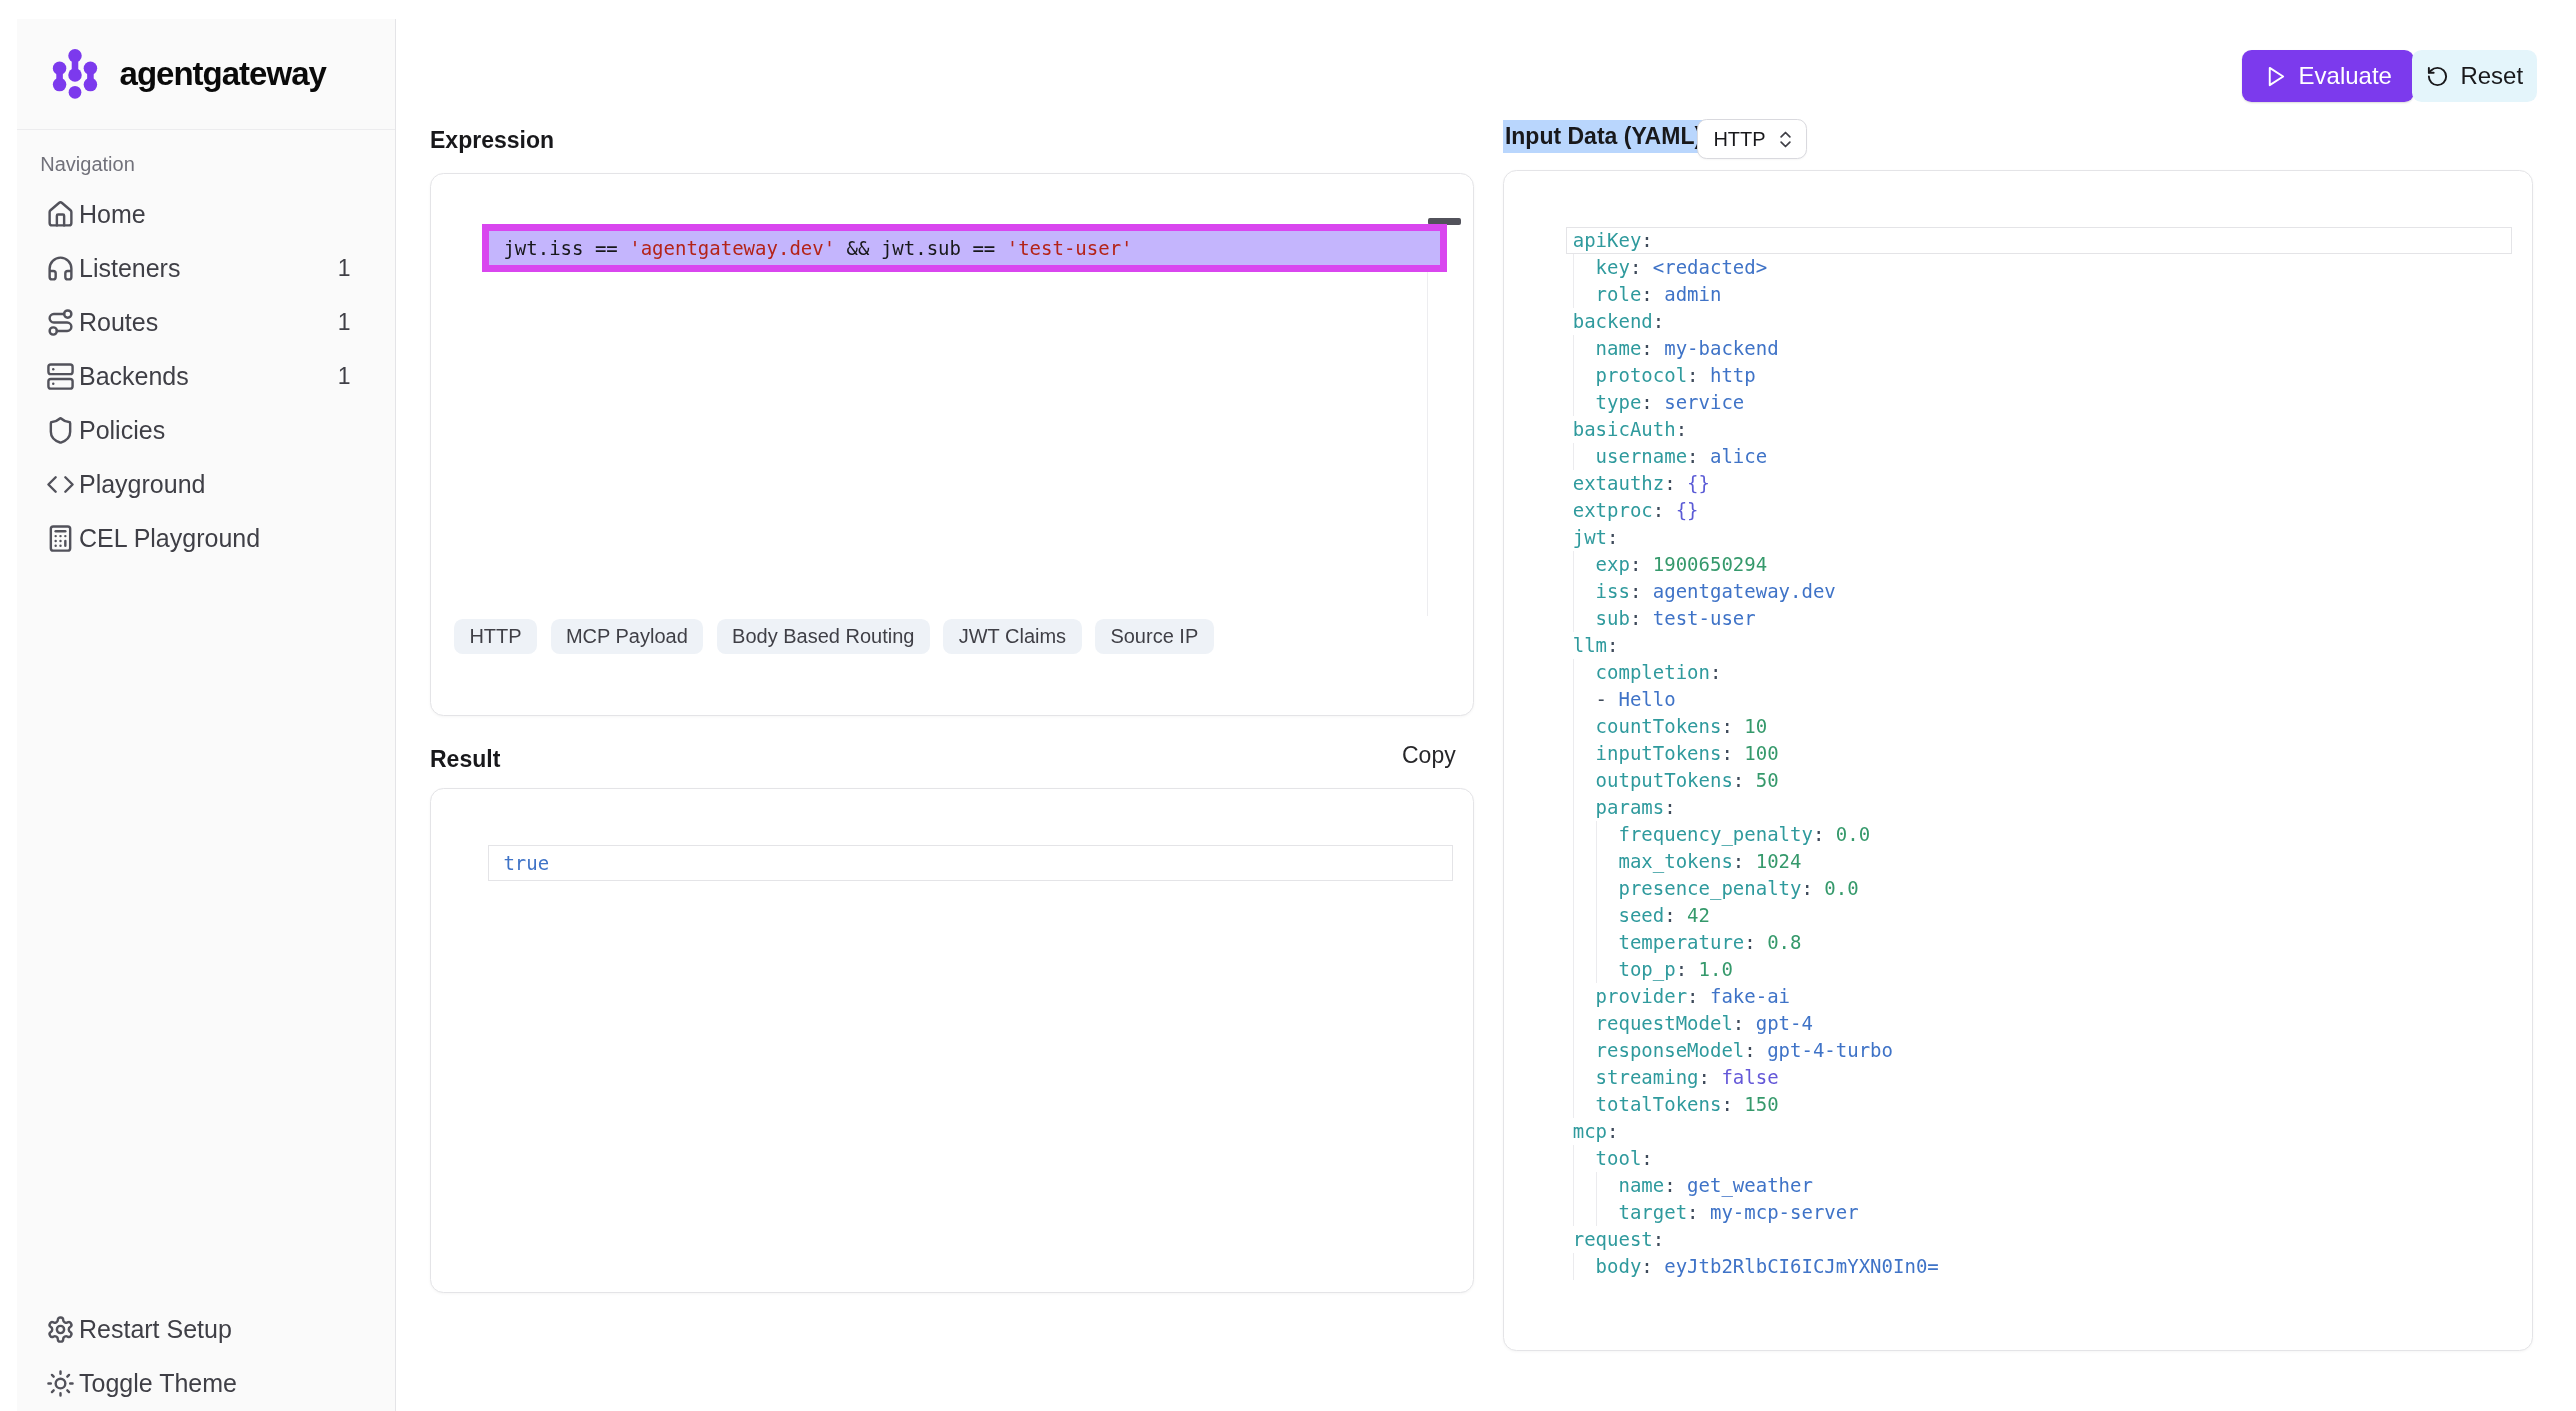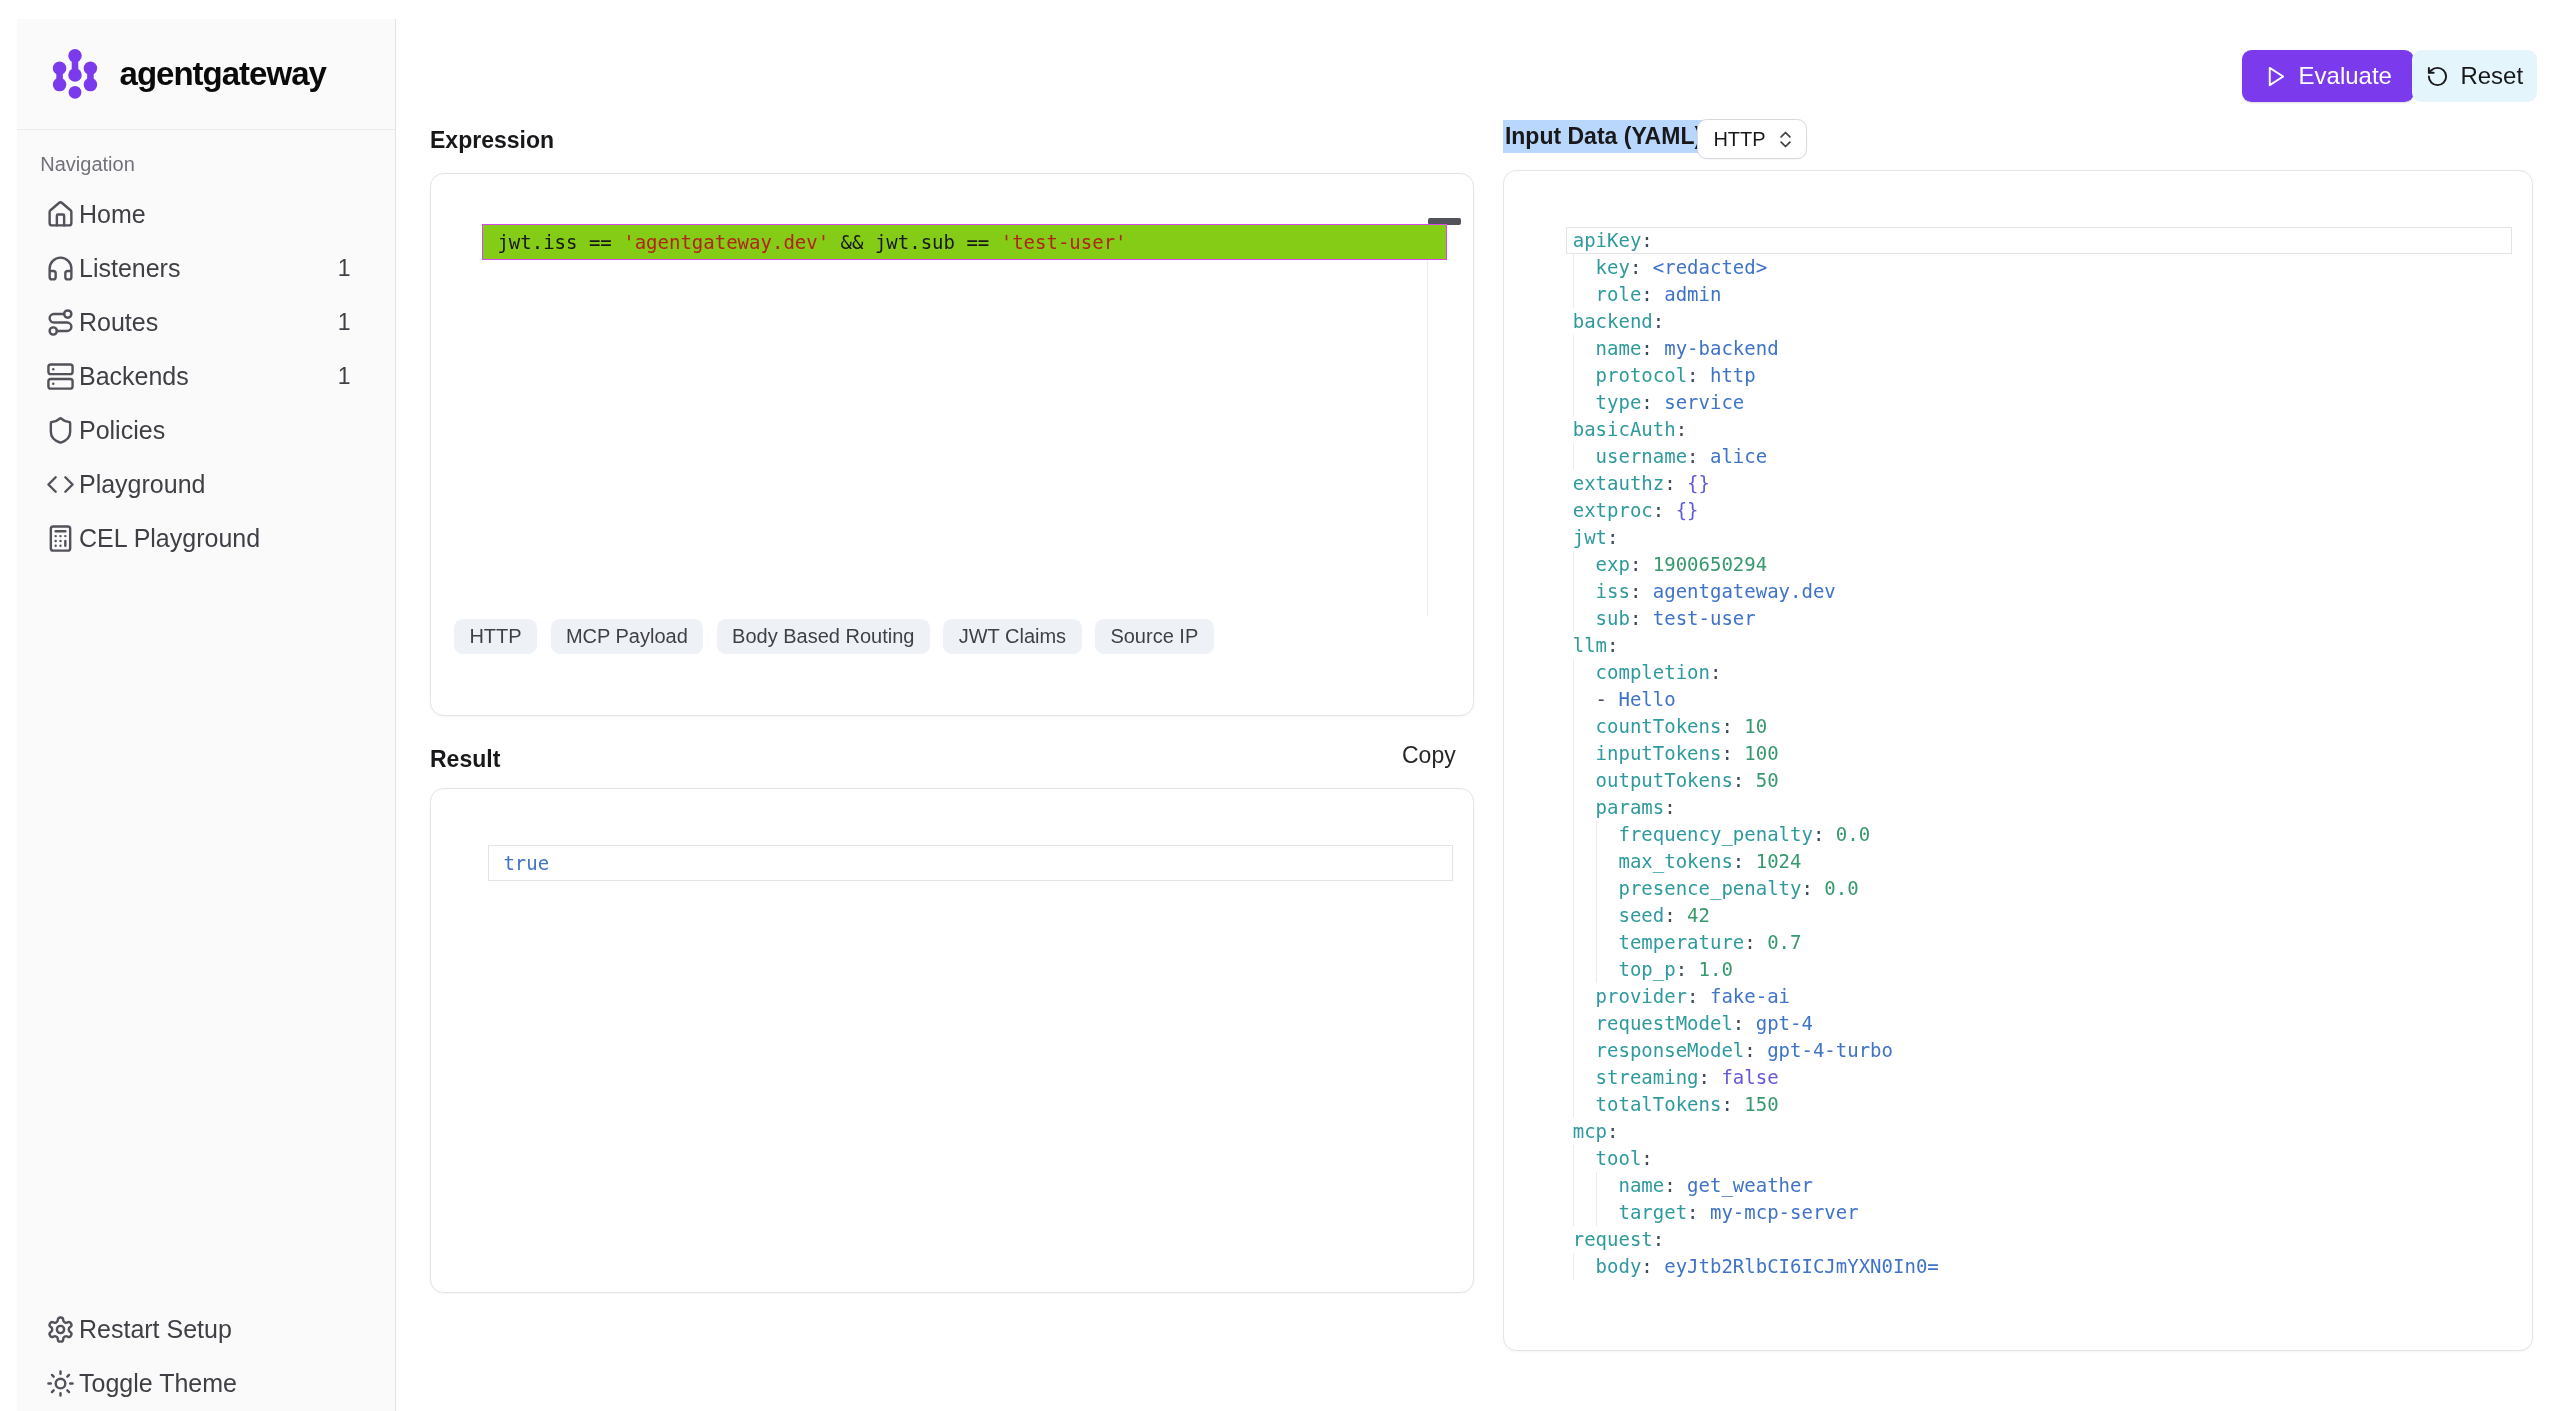--- a/index.html
+++ b/index.html
@@ -50,22 +50,22 @@
     box-sizing:border-box;box-shadow:0 1px 2.9px rgba(0,0,0,.04);
   }
   #expression-card{left:430px;top:173px;width:1044px;height:543px;}
   #result-card{left:430px;top:788px;width:1044px;height:505px;}
   #yaml-card{left:1503px;top:170px;width:1030px;height:1181px;padding-left:20px;}
 
   .mono{font-family:"DejaVu Sans Mono",monospace;}
 
   
   .cm-line-box{
-    position:absolute;left:51px;top:50px;width:965px;height:36px;
-    background:#84cc16;border:1px solid #d946ef;box-sizing:border-box;
+    position:absolute;left:51px;top:50px;width:965px;height:48px;
+    background:#c4b5fd;border:7px solid #d946ef;box-sizing:border-box;
     display:flex;align-items:center;padding-left:14.4px;
     font-size:19px;white-space:pre;
   }
   .cm-vline{position:absolute;left:996px;top:50px;width:1px;height:392px;background:#ededf0;}
   .cm-scrollthumb{position:absolute;left:997px;top:44px;width:33px;height:6.7px;background:#52525b;border-radius:1.9px;}
 
   .chip-row{position:absolute;left:23px;top:445px;display:flex;gap:13.5px;}
   .chip{
     background:#eef2f7;border-radius:8.7px;height:35px;padding:0 15.4px;
     display:flex;align-items:center;font-size:20px;color:#3f3f46;cursor:pointer;
@@ -345,21 +345,21 @@
       <div class="yline"><span class="guide"></span><span class="tk-k">completion</span><span class="tk-p">:</span></div>
       <div class="yline"><span class="guide"></span><span class="tk-d">- </span><span class="tk-v">Hello</span></div>
       <div class="yline"><span class="guide"></span><span class="tk-k">countTokens</span><span class="tk-p">: </span><span class="tk-n">10</span></div>
       <div class="yline"><span class="guide"></span><span class="tk-k">inputTokens</span><span class="tk-p">: </span><span class="tk-n">100</span></div>
       <div class="yline"><span class="guide"></span><span class="tk-k">outputTokens</span><span class="tk-p">: </span><span class="tk-n">50</span></div>
       <div class="yline"><span class="guide"></span><span class="tk-k">params</span><span class="tk-p">:</span></div>
       <div class="yline"><span class="guide"></span><span class="guide"></span><span class="tk-k">frequency_penalty</span><span class="tk-p">: </span><span class="tk-n">0.0</span></div>
       <div class="yline"><span class="guide"></span><span class="guide"></span><span class="tk-k">max_tokens</span><span class="tk-p">: </span><span class="tk-n">1024</span></div>
       <div class="yline"><span class="guide"></span><span class="guide"></span><span class="tk-k">presence_penalty</span><span class="tk-p">: </span><span class="tk-n">0.0</span></div>
       <div class="yline"><span class="guide"></span><span class="guide"></span><span class="tk-k">seed</span><span class="tk-p">: </span><span class="tk-n">42</span></div>
-      <div class="yline"><span class="guide"></span><span class="guide"></span><span class="tk-k">temperature</span><span class="tk-p">: </span><span class="tk-n">0.7</span></div>
+      <div class="yline"><span class="guide"></span><span class="guide"></span><span class="tk-k">temperature</span><span class="tk-p">: </span><span class="tk-n">0.8</span></div>
       <div class="yline"><span class="guide"></span><span class="guide"></span><span class="tk-k">top_p</span><span class="tk-p">: </span><span class="tk-n">1.0</span></div>
       <div class="yline"><span class="guide"></span><span class="tk-k">provider</span><span class="tk-p">: </span><span class="tk-v">fake-ai</span></div>
       <div class="yline"><span class="guide"></span><span class="tk-k">requestModel</span><span class="tk-p">: </span><span class="tk-v">gpt-4</span></div>
       <div class="yline"><span class="guide"></span><span class="tk-k">responseModel</span><span class="tk-p">: </span><span class="tk-v">gpt-4-turbo</span></div>
       <div class="yline"><span class="guide"></span><span class="tk-k">streaming</span><span class="tk-p">: </span><span class="tk-b">false</span></div>
       <div class="yline"><span class="guide"></span><span class="tk-k">totalTokens</span><span class="tk-p">: </span><span class="tk-n">150</span></div>
       <div class="yline"><span class="tk-k">mcp</span><span class="tk-p">:</span></div>
       <div class="yline"><span class="guide"></span><span class="tk-k">tool</span><span class="tk-p">:</span></div>
       <div class="yline"><span class="guide"></span><span class="guide"></span><span class="tk-k">name</span><span class="tk-p">: </span><span class="tk-v">get_weather</span></div>
       <div class="yline"><span class="guide"></span><span class="guide"></span><span class="tk-k">target</span><span class="tk-p">: </span><span class="tk-v">my-mcp-server</span></div>

